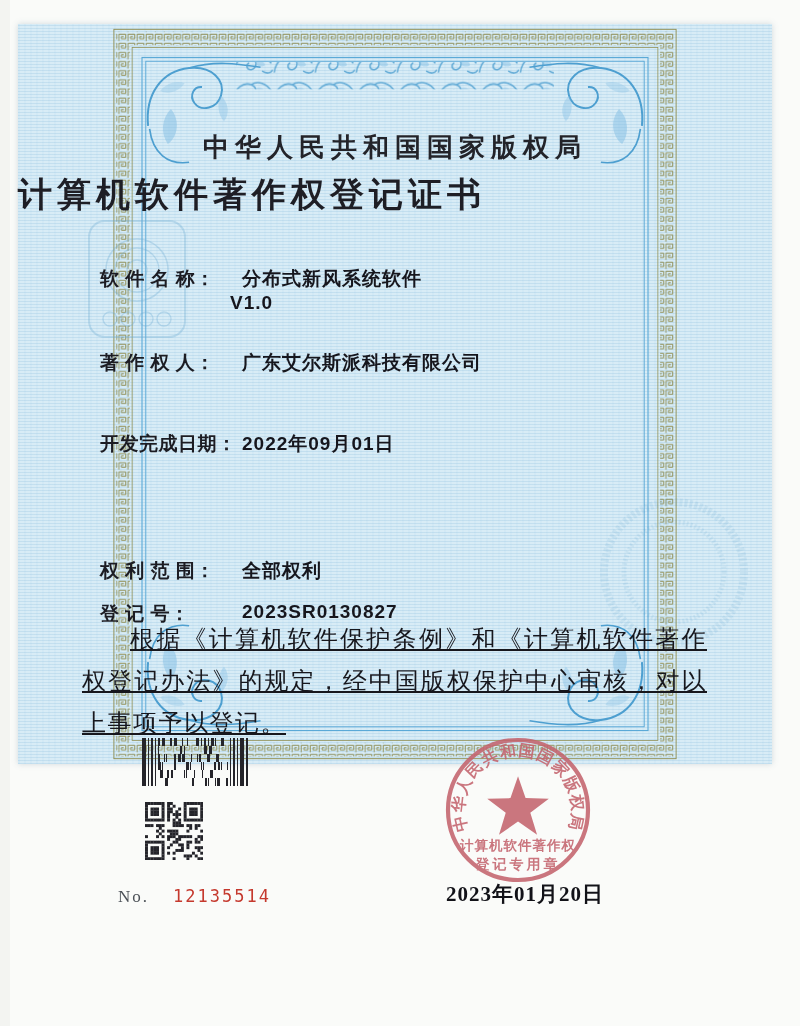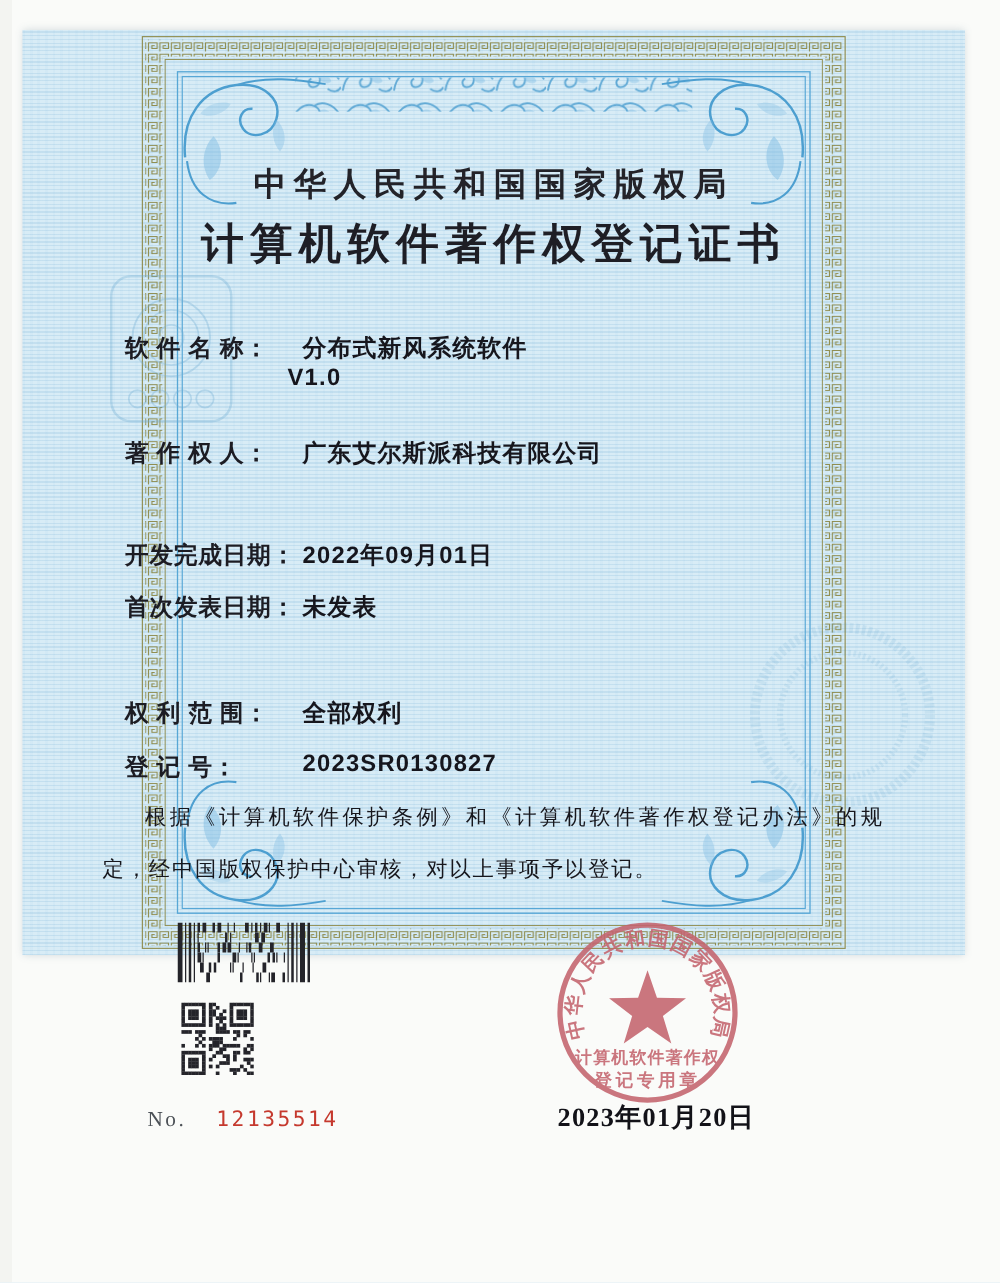--- a/index.html
+++ b/index.html
@@ -26,21 +26,21 @@
   }
   svg.frame{position:absolute; inset:0; width:100%; height:100%; pointer-events:none;}
 
   .authority{
     position:absolute; top:106px; left:0; width:100%;
     text-align:center; font-family:"Liberation Serif",serif;
     font-size:26px; font-weight:700; letter-spacing:6px; color:var(--ink);
   }
   .cert-title{
     position:absolute; top:148px; left:0; width:100%;
-    text-align:center; font-family:"Liberation Serif",serif;
+    text-align:left; font-family:"Liberation Serif",serif;
     font-size:34px; font-weight:700; letter-spacing:5px; color:#1e1e25;
   }
   .certno{
     position:absolute; top:207px; right:92px;
     font-family:"Liberation Serif",serif; font-weight:700;
     font-size:15.5px; color:#2a2a30; letter-spacing:1px;
   }
   .certno .lbl{margin-right:10px;}
   .row{position:absolute; left:82px; white-space:nowrap;}
   .row .lab{
@@ -49,23 +49,23 @@
   }
   .row .val{
     display:inline-block; margin-left:0px; font-size:19px; font-weight:700;
     color:#16161d; letter-spacing:1px; vertical-align:top;
   }
   .val2{
     position:absolute; left:212px; font-size:19px; font-weight:700;
     color:#16161d; letter-spacing:1px;text-align:right;
   }
   .statement{
-    position:absolute; left:64px; top:609px; width:625px;
-    font-size:17px; line-height:42px; color:#17171d;
-    text-align:justify; text-indent:2em; letter-spacing:1.5px; font-weight:500;
+    position:absolute; left:64px; top:594px; width:625px;
+    font-size:24px; line-height:42px; color:#17171d;
+    text-align:justify; text-indent:2em; letter-spacing:1.5px; font-weight:500;text-decoration:underline;
   }
   .barcode{position:absolute; left:124px; top:714px;}
   .qrcode{position:absolute; left:127px; top:778px;}
   .seal{position:absolute; left:390px; top:676px; opacity:.88;}
   .footer-no{
     position:absolute; left:100px; top:862px;
     font-family:"Liberation Serif",serif; font-size:17px; color:#4c5157;
     letter-spacing:2px;
   }
   .footer-no .num{
@@ -148,23 +148,20 @@
 
   <div class="row" style="top:242px">
     <span class="lab">软  件  名  称：</span><span class="val">分布式新风系统软件</span>
   </div>
   <div class="val2" style="top:268px">V1.0</div>
   <div class="row" style="top:326px">
     <span class="lab">著  作  权  人：</span><span class="val">广东艾尔斯派科技有限公司</span>
   </div>
   <div class="row" style="top:407px">
     <span class="lab">开发完成日期：</span><span class="val">2022年09月01日</span>
-  </div>
-  <div class="row" style="top:449px">
-    <span class="lab">首次发表日期：</span><span class="val">未发表</span>
   </div>
   <div class="row" style="top:534px">
     <span class="lab">权  利  范  围：</span><span class="val">全部权利</span>
   </div>
   <div class="row" style="top:577px">
     <span class="lab">登   记   号：</span><span class="val">2023SR0130827</span>
   </div>
 
   <div class="statement">根据《计算机软件保护条例》和《计算机软件著作权登记办法》的规定，经中国版权保护中心审核，对以上事项予以登记。</div>
 

